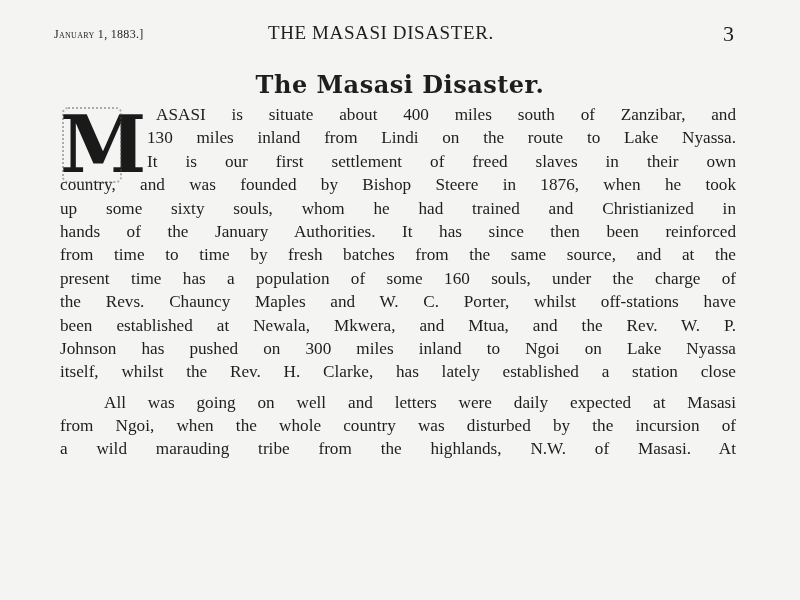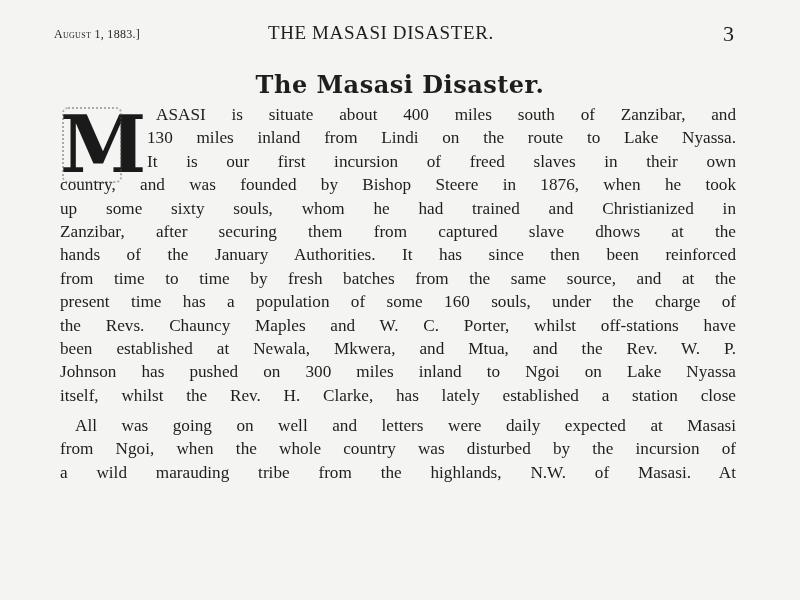--- a/index.html
+++ b/index.html
@@ -69,21 +69,21 @@
   }
   .line {
     display: block;
     white-space: nowrap;
     text-align: justify;
     text-align-last: justify;
     height: 23.4px;
   }
   .line.indent-drop { margin-left: 87px; }
   .line.last { text-align-last: left; }
-  .line.para-start { margin-left: 15px; }
+  .line.para-start { margin-left: 44px; }
   .para-gap { height: 7px; }
   .drop-cap {
     position: absolute;
     left: 0px;
     top: 2px;
     width: 64px;
     height: 80px;
     font-family: "DejaVu Serif", serif;
     font-weight: bold;
     font-size: 78px;
@@ -107,40 +107,39 @@
     text-align-last: justify;
     height: 23.4px;
   }
 </style>
 </head>
 <body>
 
 <div class="page">
 
   <div class="running-head">
-    <span class="rh-date">August 1, 1883.]</span>
+    <span class="rh-date">January 1, 1883.]</span>
     <span class="rh-title">THE MASASI DISASTER.</span>
     <span class="rh-page">3</span>
   </div>
 
   <div class="article-title">The Masasi Disaster.</div>
 
   <div class="body-text">
     <div class="drop-cap">
       <span class="orn"></span>
       <span>M</span>
     </div>
 
     <div>
       <span class="drop-first">ASASI is situate about 400 miles south of Zanzibar, and</span>
       <span class="line indent-drop">130 miles inland from Lindi on the route to Lake Nyassa.</span>
-      <span class="line indent-drop">It is our first incursion of freed slaves in their own</span>
+      <span class="line indent-drop">It is our first settlement of freed slaves in their own</span>
       <span class="line">country, and was founded by Bishop Steere in 1876, when he took</span>
       <span class="line">up some sixty souls, whom he had trained and Christianized in</span>
-      <span class="line">Zanzibar, after securing them from captured slave dhows at the</span>
       <span class="line">hands of the January Authorities.  It has since then been reinforced</span>
       <span class="line">from time to time by fresh batches from the same source, and at the</span>
       <span class="line">present time has a population of some 160 souls, under the charge of</span>
       <span class="line">the Revs. Chauncy Maples and W. C. Porter, whilst off-stations have</span>
       <span class="line">been established at Newala, Mkwera, and Mtua, and the Rev. W. P.</span>
       <span class="line">Johnson has pushed on 300 miles inland to Ngoi on Lake Nyassa</span>
       <span class="line">itself, whilst the Rev. H. Clarke, has lately established a station close</span>
     </div>
 
     <div class="para-gap"></div>

